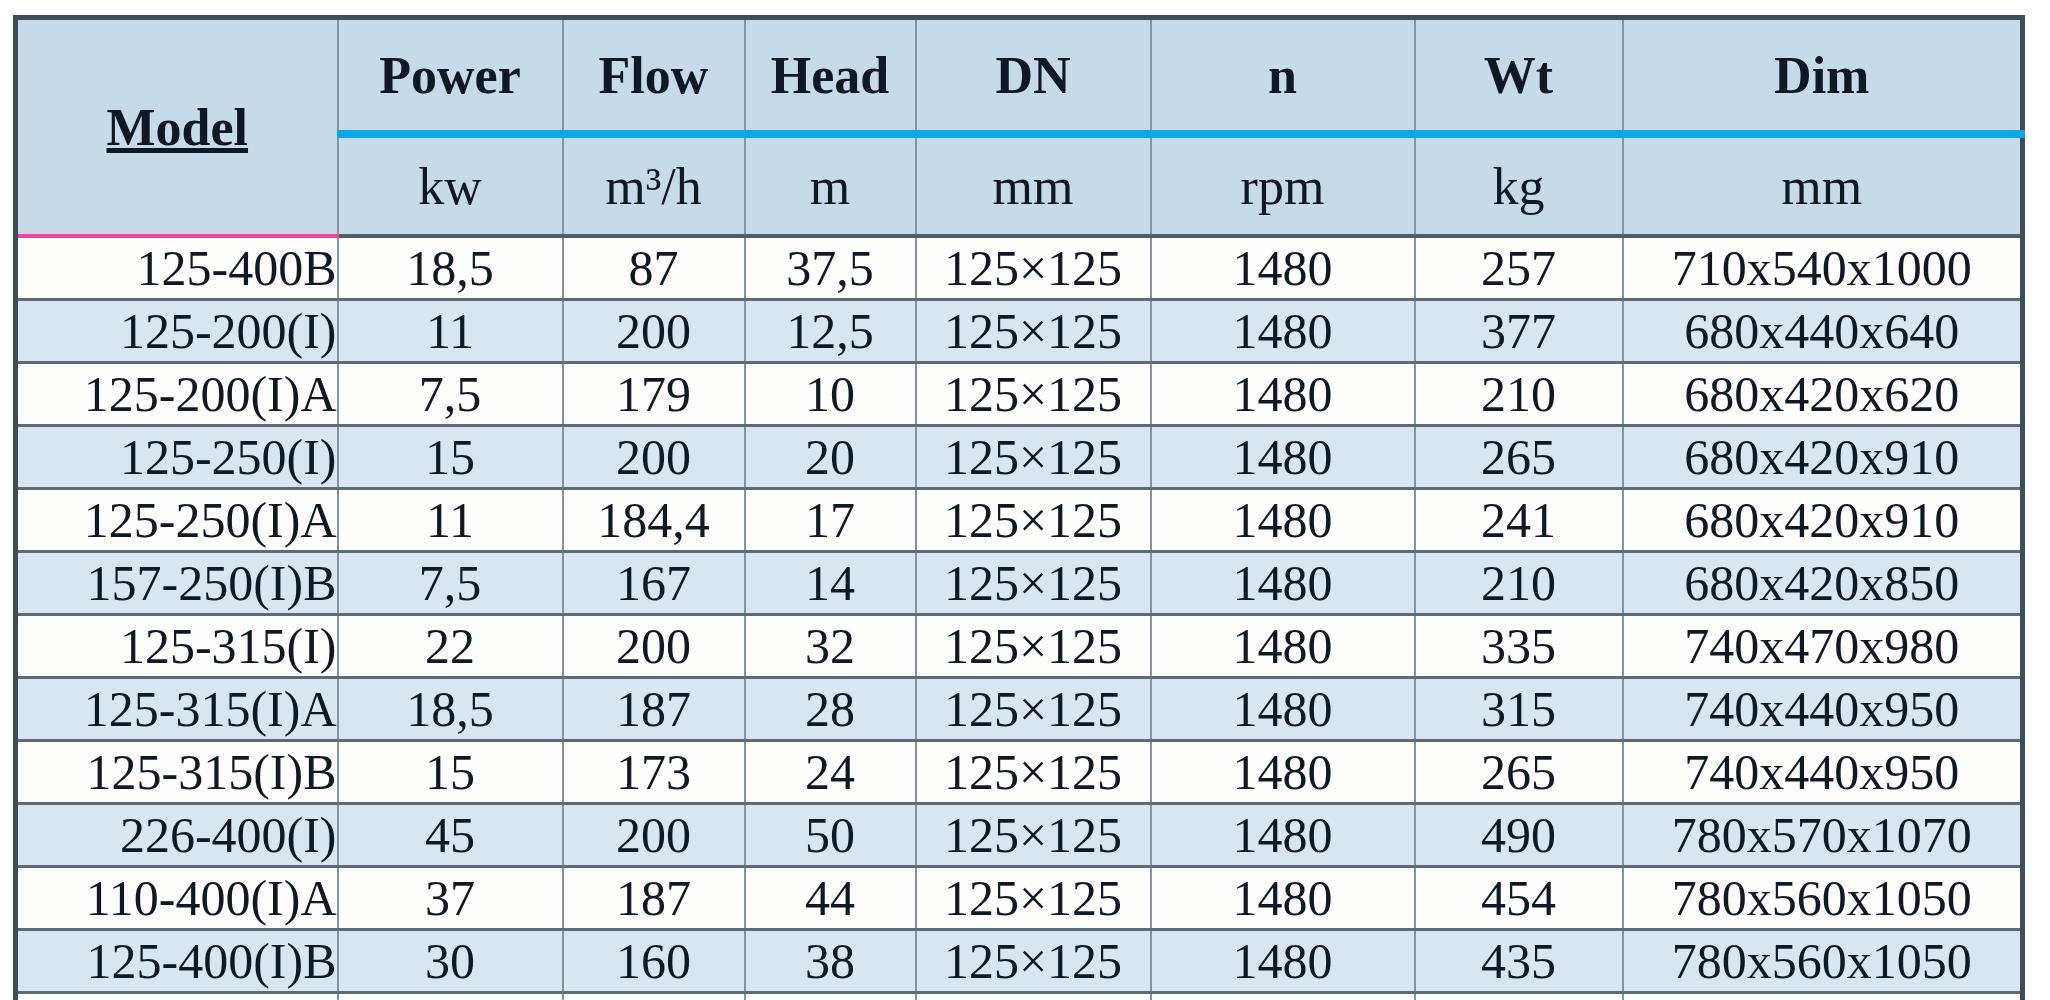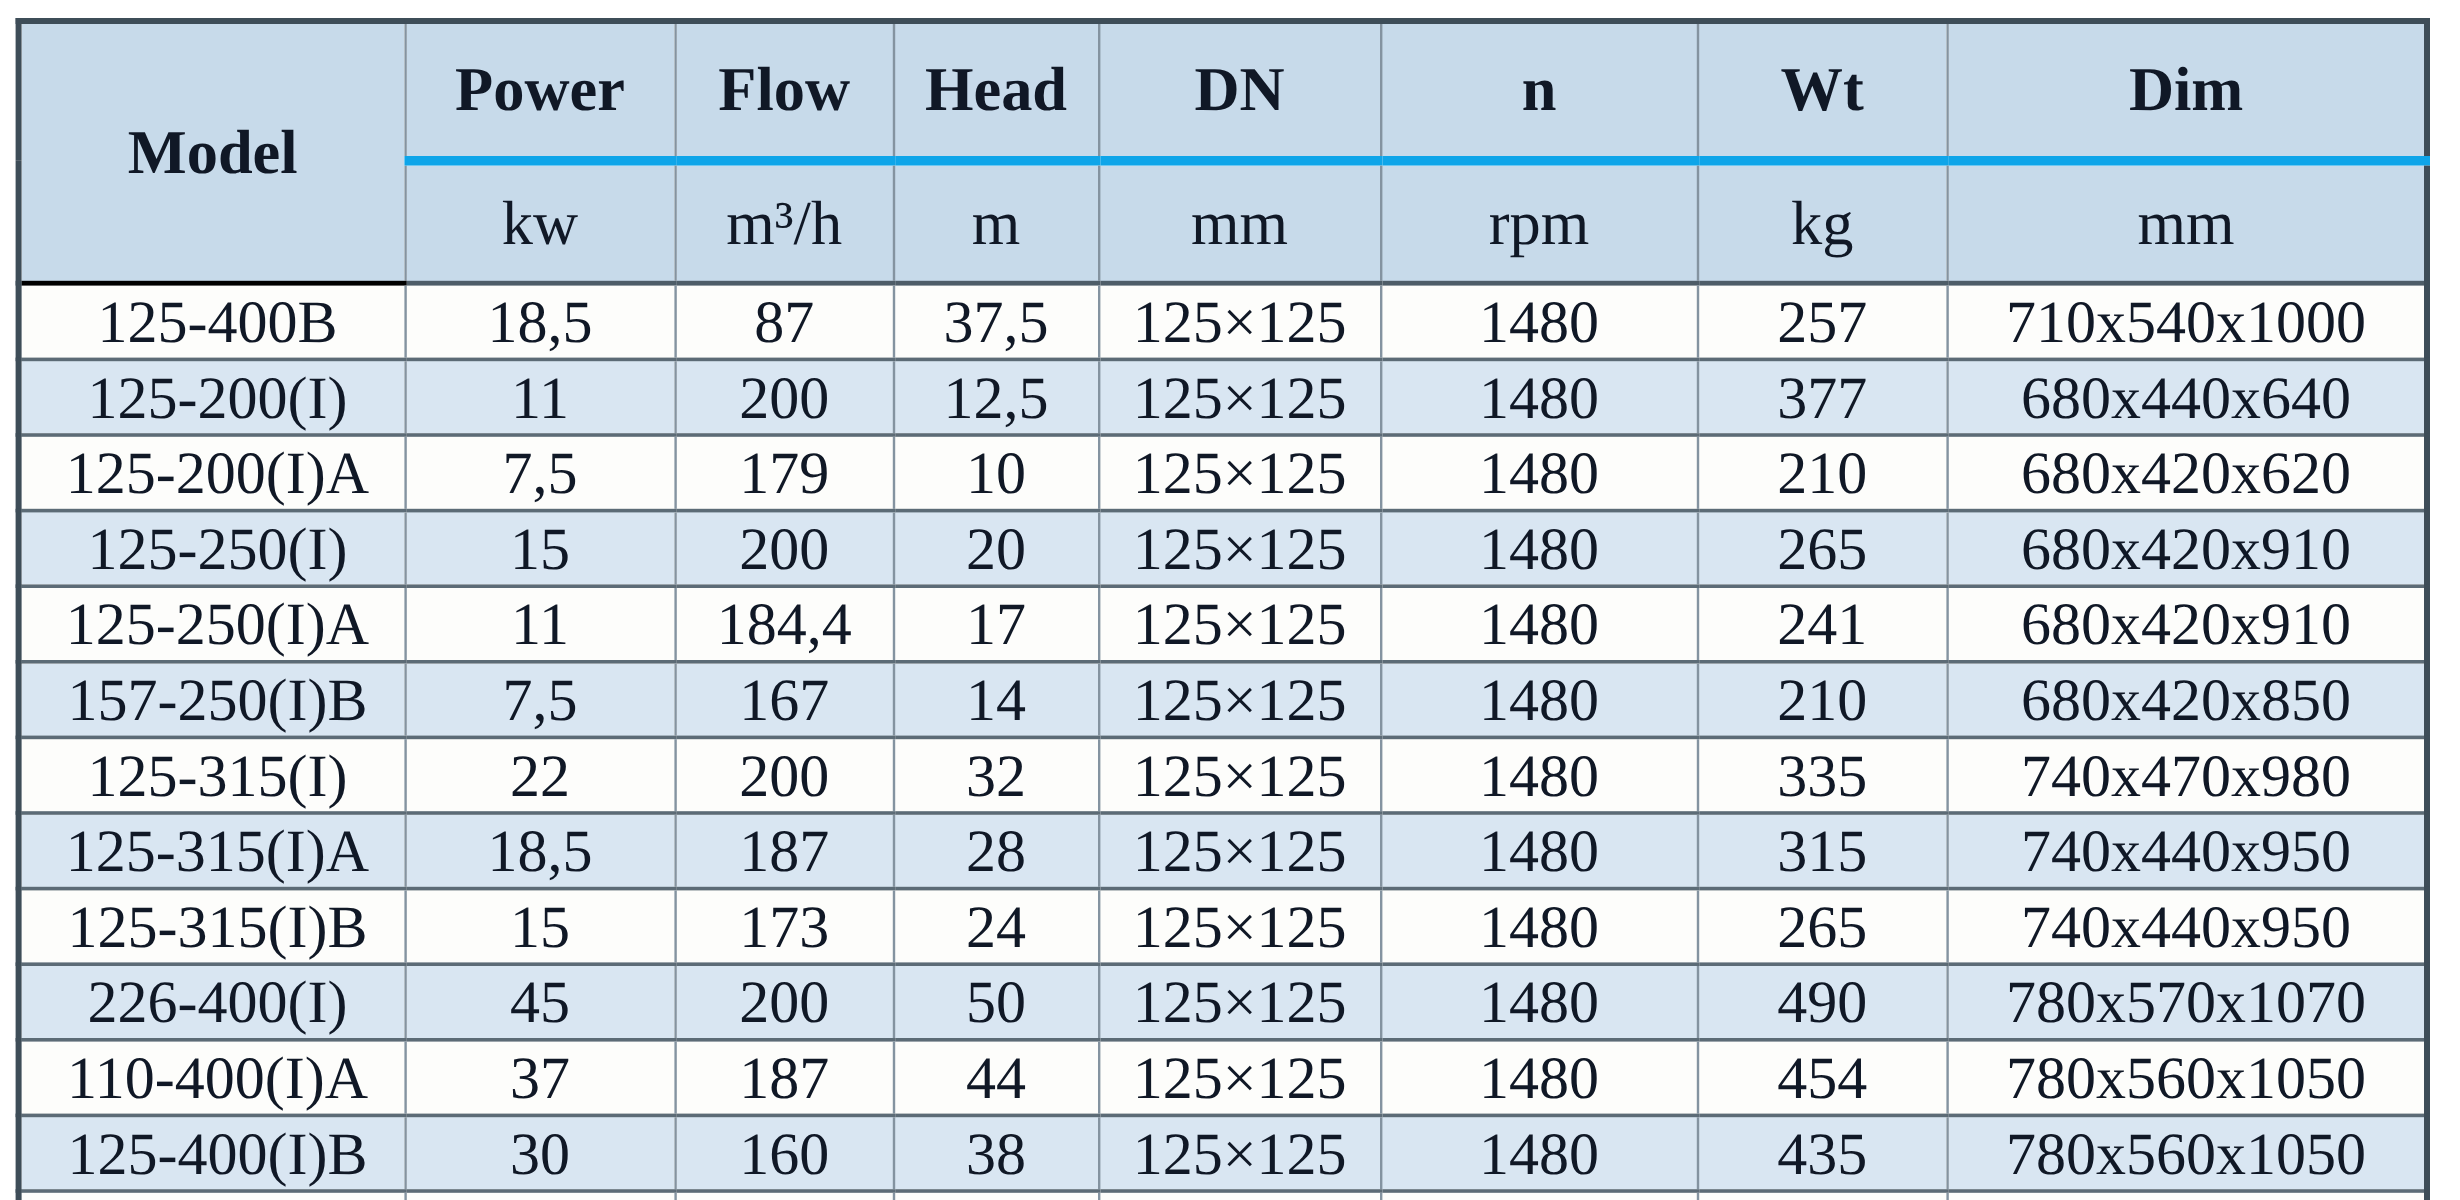--- a/index.html
+++ b/index.html
@@ -47,38 +47,39 @@
     white-space: nowrap;
   }
   thead th {
     background: #c7daea;
     font-weight: bold;
     font-size: 52px;
     height: 110px;
     border-bottom: 8px solid #0ea5e9;
   }
   thead th.model-head {
-    border-bottom: 4px solid #000000;
+    border-bottom: 4px solid #ec4899;
+    text-decoration: underline;
   }
   thead tr.units-row th {
     font-weight: normal;
     font-size: 52px;
     height: 96px;
     border-bottom: 4px solid #4e5d68;
   }
   tbody td {
     font-size: 50px;
     height: 60px;
     border-top: 3px solid #5c6b76;
     border-bottom: 3px solid #5c6b76;
   }
   tbody.data tr:nth-child(odd) td  { background: #fdfdfb; }
   tbody.data tr:nth-child(even) td { background: #d9e6f2; }
   td.model-cell {
-    text-align: center;
+    text-align: right;
     padding-left: 8px;
   }
   tbody.partial td {
     background: #fdfdfb;
     height: 60px;
     border-top: 3px solid #5c6b76;
   }
 </style>
 </head>
 <body>

